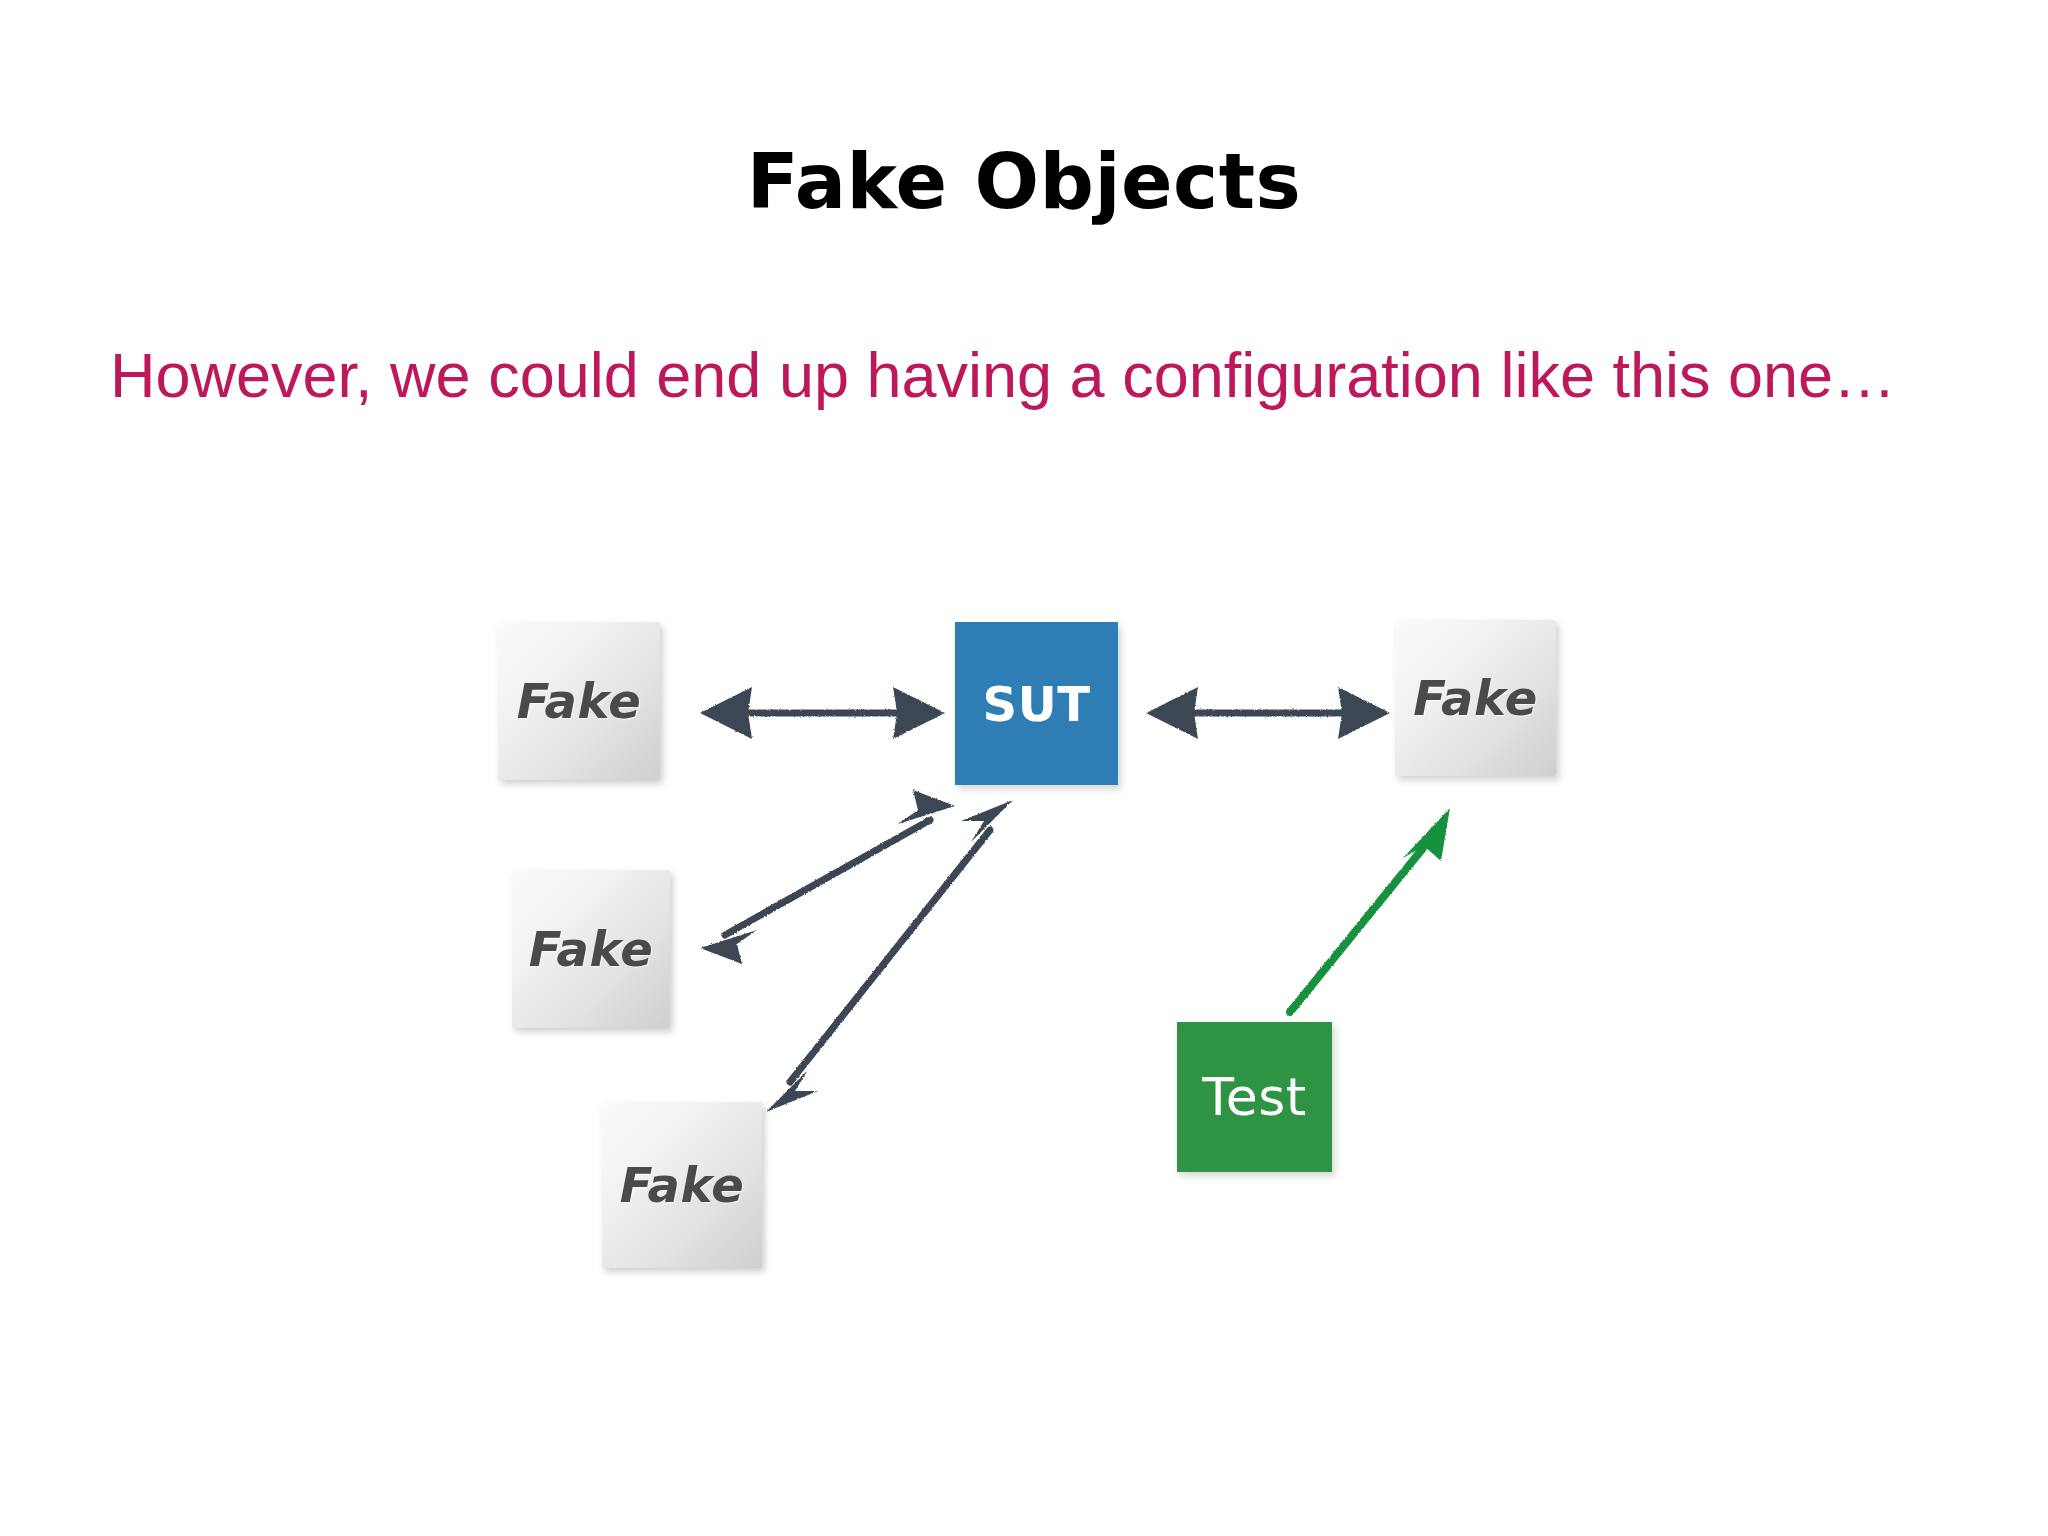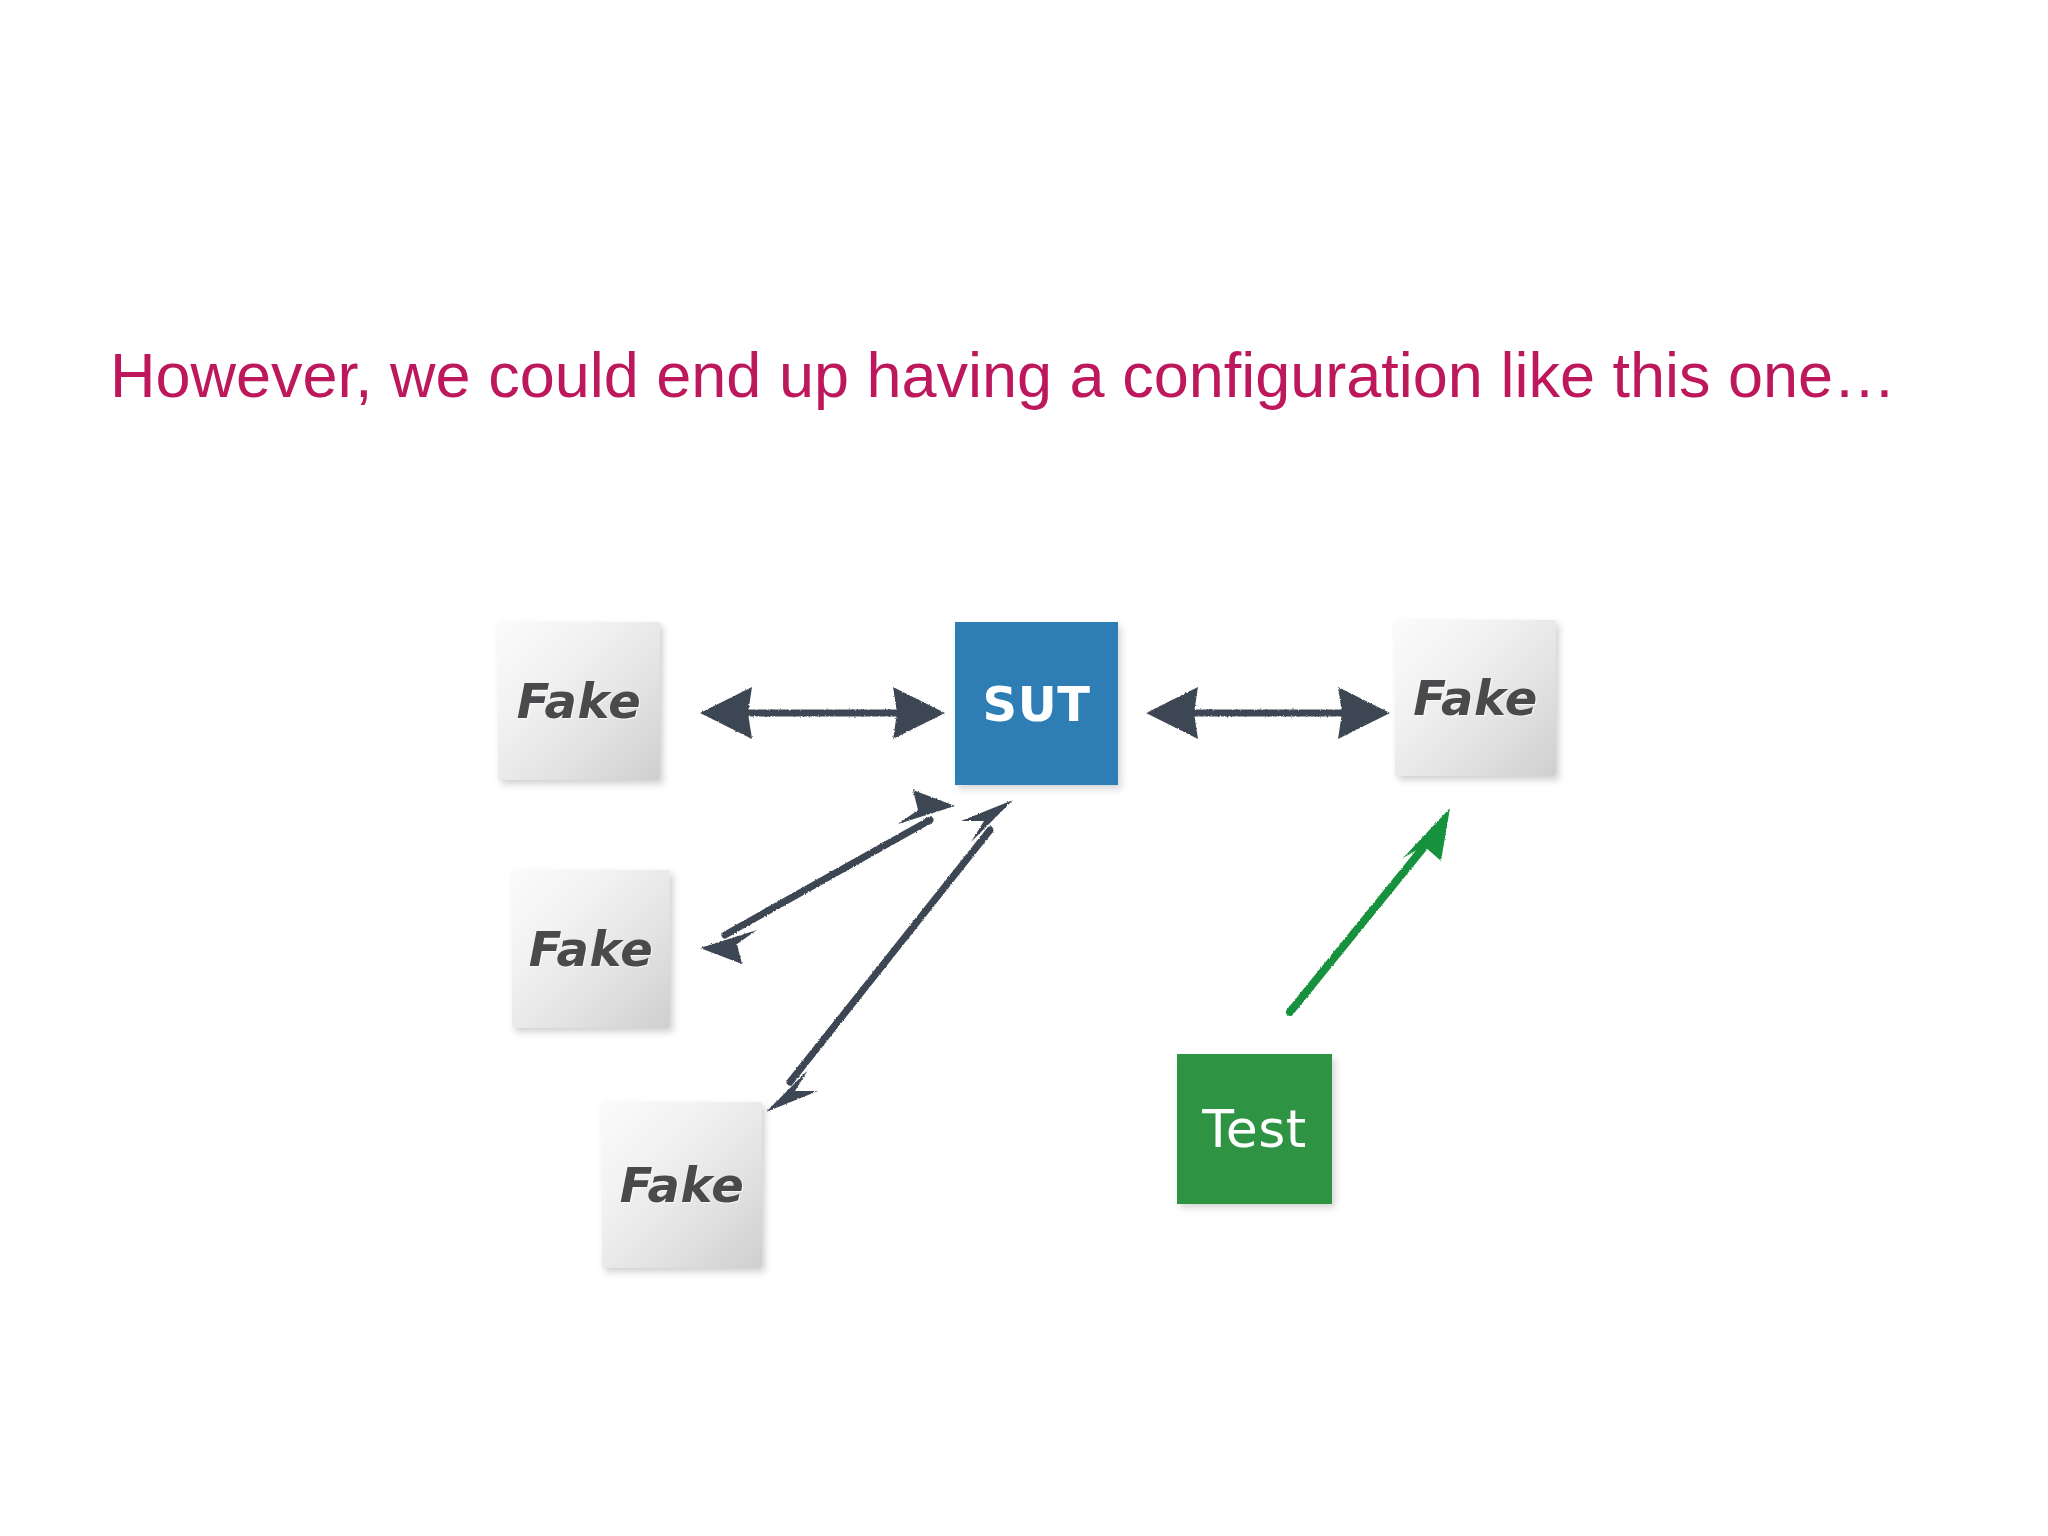--- a/index.html
+++ b/index.html
@@ -90,21 +90,20 @@
   .node-sut .node-label {
     font-family: "DejaVu Sans", sans-serif;
     font-weight: 600;
     font-size: 48px;
     color: #ffffff;
     letter-spacing: 0.5px;
   }
   .node-test {
     background: #2E9444;
     box-shadow: 3px 4px 7px rgba(120,120,120,0.30);
-    margin-top: 32px;
   }
   .node-test .node-label {
     font-family: "DejaVu Sans", sans-serif;
     font-weight: 400;
     font-size: 52px;
     color: #ffffff;
     letter-spacing: 0.5px;
   }
 
   
@@ -113,20 +112,21 @@
   #node-fake-right  { left: 1395px; top: 620px;  width: 161px; height: 156px; }
   #node-fake-mid    { left: 512px;  top: 870px;  width: 158px; height: 158px; }
   #node-fake-bottom { left: 602px;  top: 1102px; width: 160px; height: 166px; }
   #node-test        { left: 1177px; top: 1022px; width: 155px; height: 150px; }
 </style>
 </head>
 <body>
 
 <div id="slide">
 
+  <div id="slide-title">Fake Objects</div>
 
   <div id="body-text">However, we could end up having a configuration like this one…</div>
 
   <div id="diagram">
 
     <svg id="arrow-layer" viewBox="0 0 2048 1536">
       <defs>
         <filter id="rough" x="-30%" y="-30%" width="160%" height="160%">
           <feTurbulence type="fractalNoise" baseFrequency="0.55" numOctaves="3" seed="7" result="n"></feTurbulence>
           <feDisplacementMap in="SourceGraphic" in2="n" scale="2.4" xChannelSelector="R" yChannelSelector="G"></feDisplacementMap>

